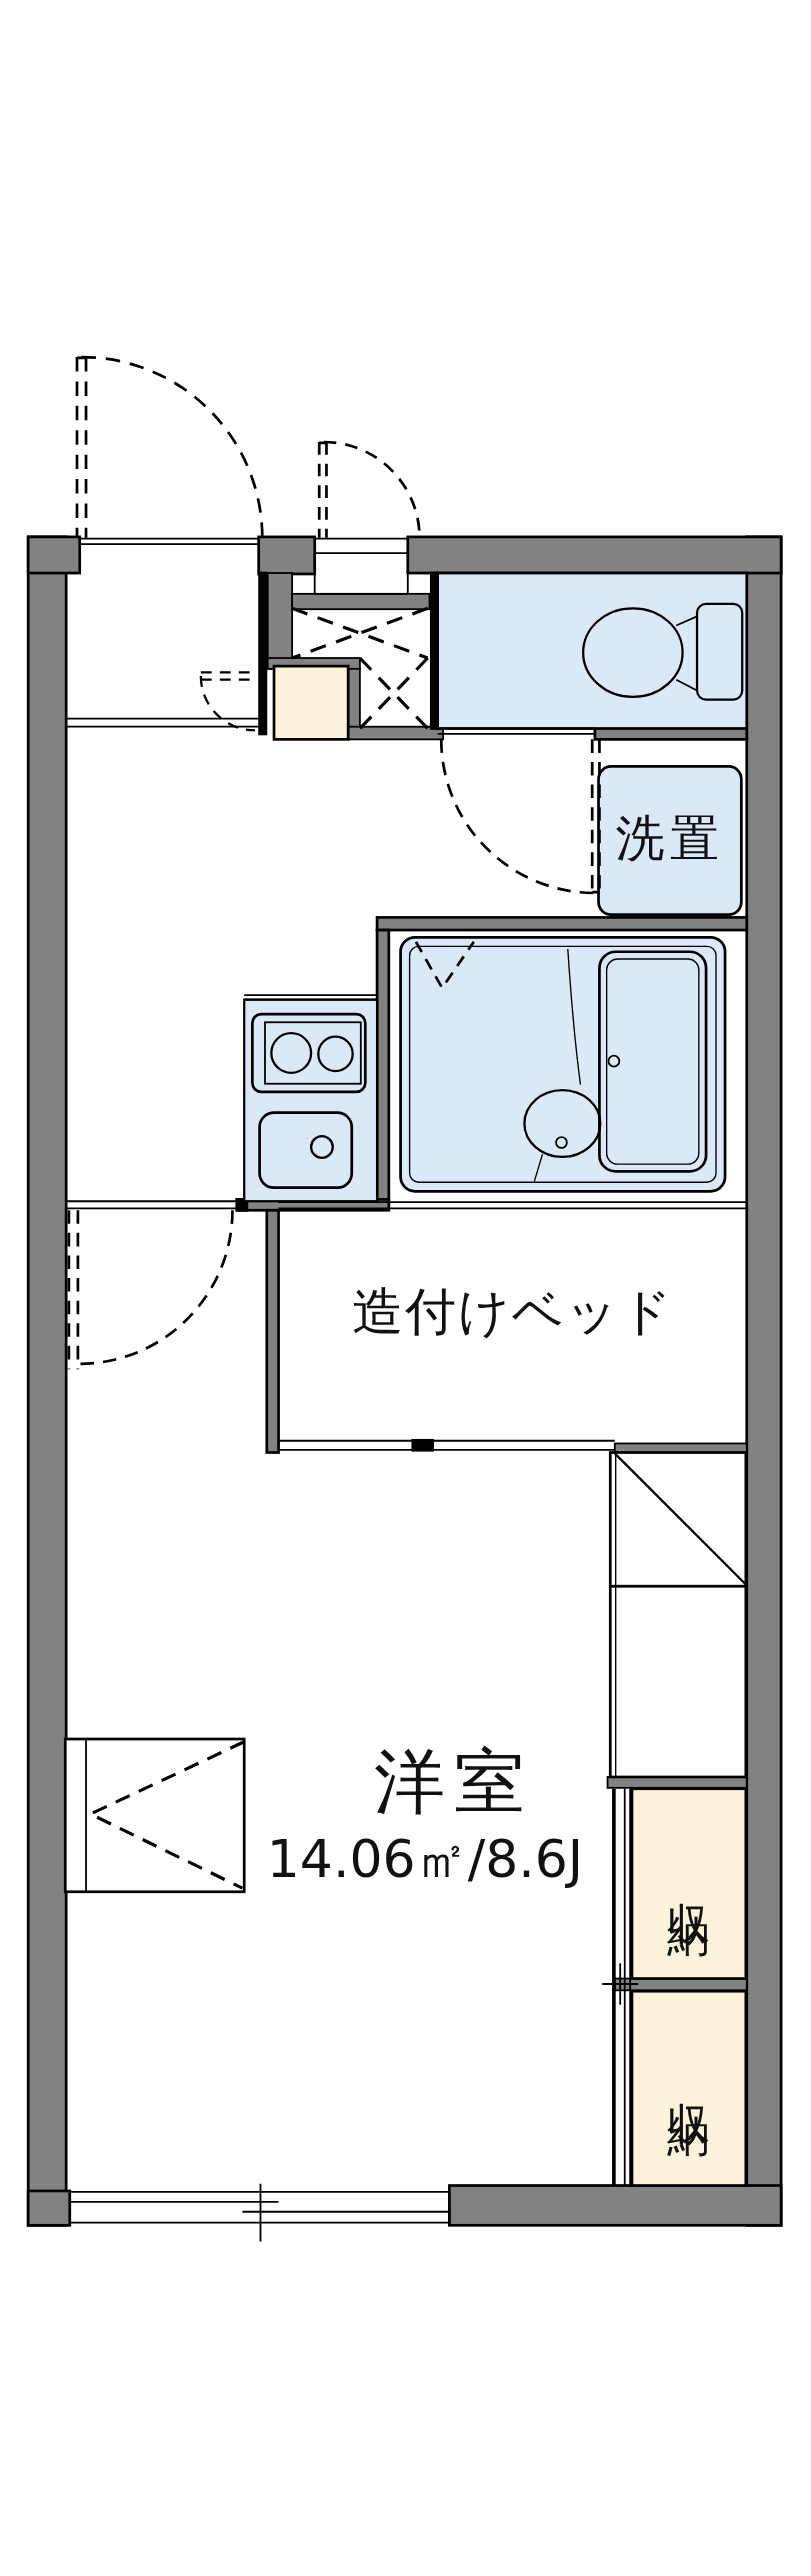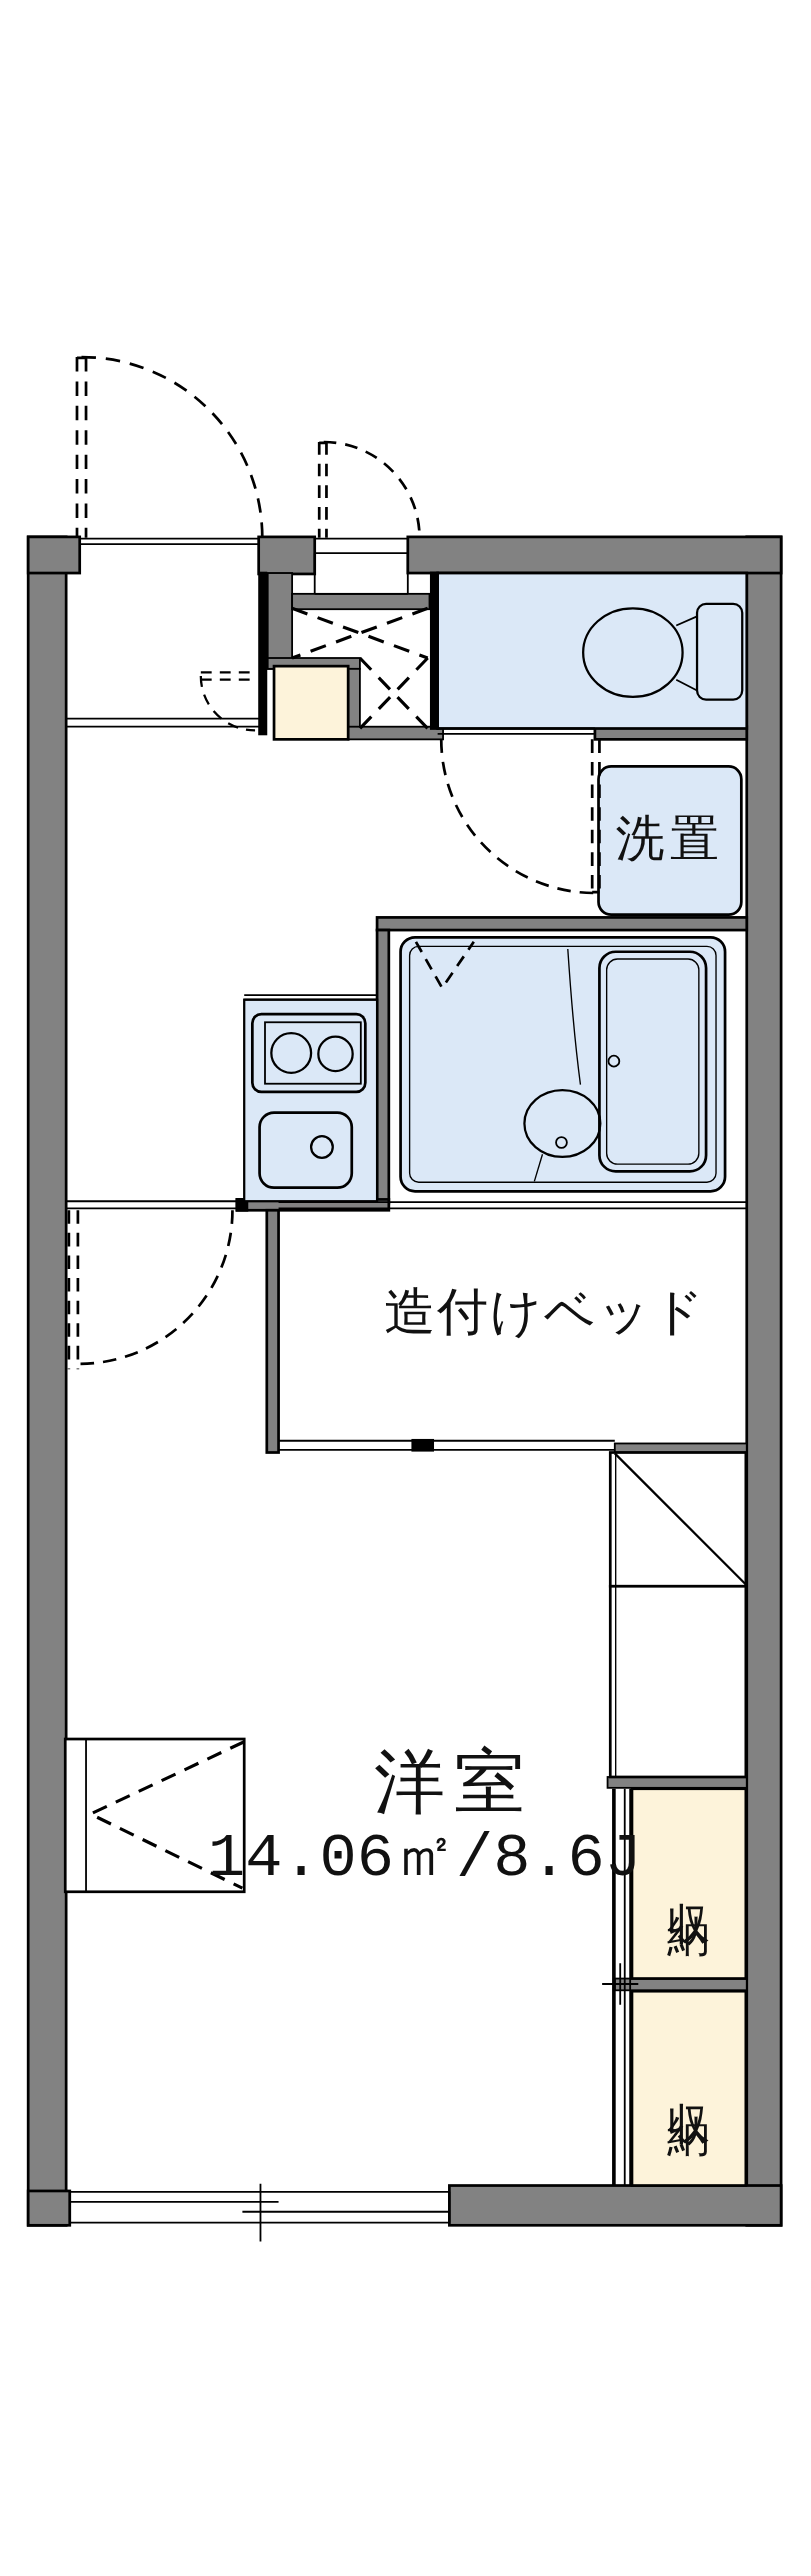--- a/index.html
+++ b/index.html
@@ -2,24 +2,24 @@
 <html style="font-size:14.5px"><head>
 <meta charset="utf-8">
 <style>
   html,body{margin:0;padding:0;background:#ffffff;}
   #stage{position:relative;width:812px;height:2576px;background:#ffffff;overflow:hidden;
          font-family:"DejaVu Sans","Liberation Sans",sans-serif;}
   #plan-svg{position:absolute;left:0;top:0;}
   .label{position:absolute;transform:translate(-50%,-50%);color:#111;white-space:nowrap;
          text-align:right;line-height:1.05;}
   .label-laundry{font-size:49px;letter-spacing:5.4px;}
-  .label-bed1{font-size:51px;letter-spacing:1.8px;margin-left:32px;}
+  .label-bed1{font-size:51px;letter-spacing:1.8px;}
   .label-bed2{font-size:47px;}
   .label-room{font-size:71px;letter-spacing:9px;}
-  .label-area{font-size:62px;font-family:Liberation Mono, monospace;}
+  .label-area{font-size:52px;}
   .label-closet{font-size:43px;writing-mode:vertical-rl;text-orientation:upright;
                 letter-spacing:14.5px;line-height:1;}
 </style>
 </head>
 <body>
 
 <div id="stage">
 <svg id="plan-svg" width="812" height="2576" viewBox="0 0 898 2850">
 
   <g fill="#828282" stroke="#000" stroke-width="3">

